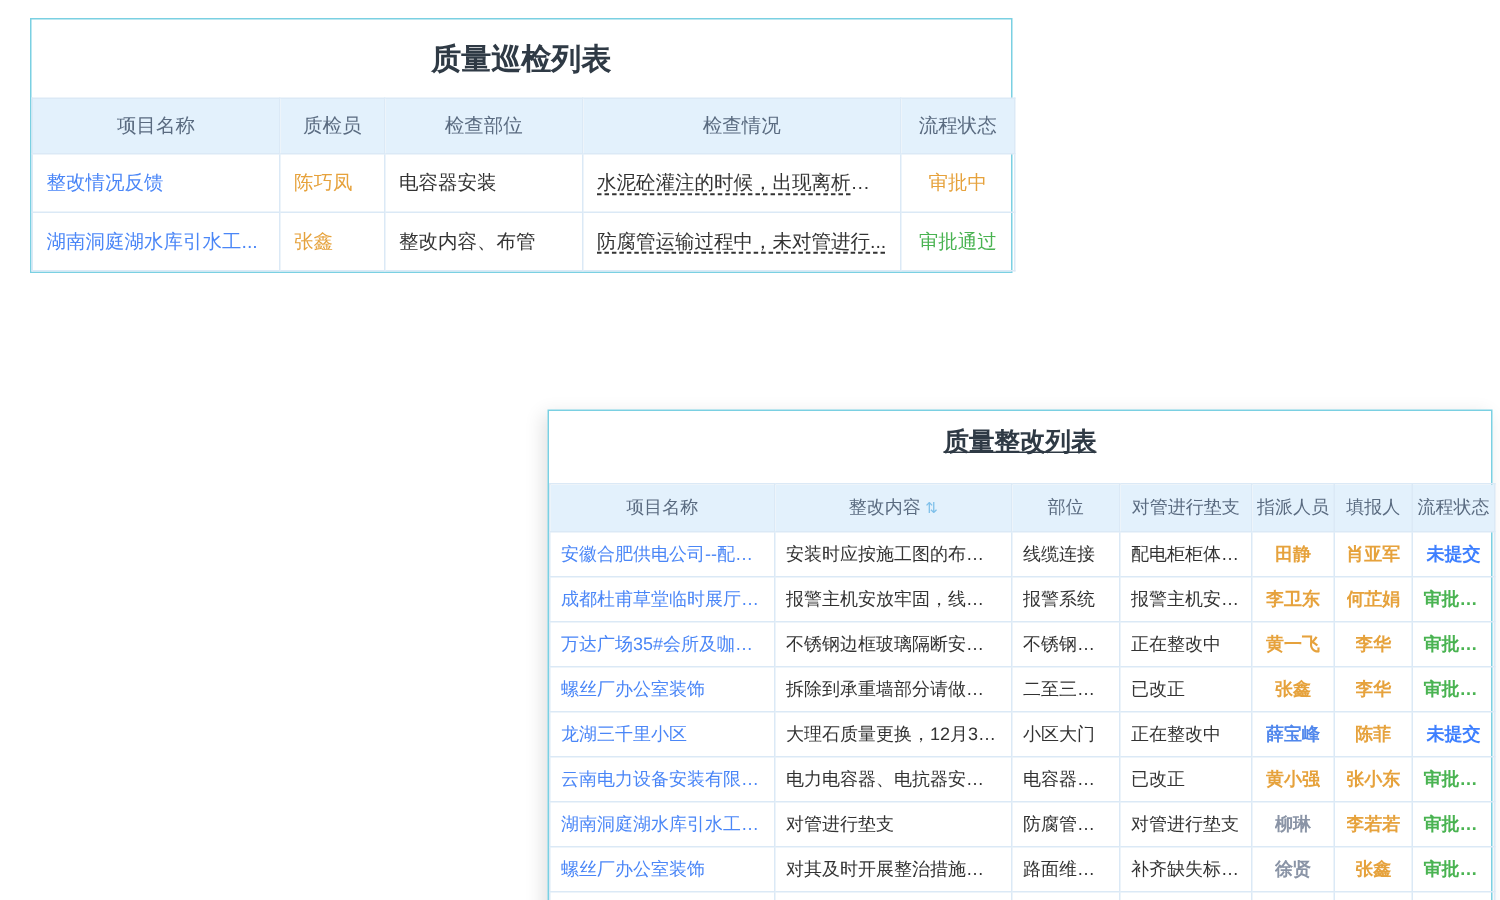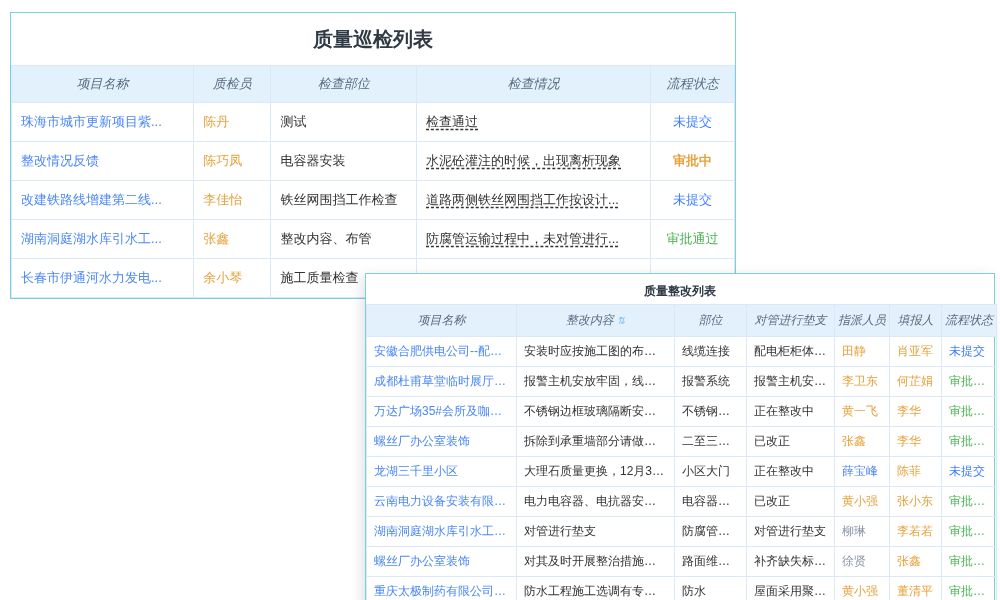--- a/index.html
+++ b/index.html
@@ -6,36 +6,36 @@
   body{
     width:1000px;height:600px;position:relative;overflow:hidden;
     background:#ffffff;
     font-family:"Liberation Sans", sans-serif;
   }
   .panel{
     position:absolute;background:#fff;
     border:1px solid var(--border-cyan);
     box-sizing:border-box;
   }
-  #panel-inspection{left:10px;top:12px;width:726px;z-index:1;}
+  #panel-inspection{left:20px;top:12px;width:655px;z-index:1;}
   #panel-rectification{left:365px;top:273px;width:630px;z-index:2;box-shadow:-3px 3px 12px rgba(0,0,0,.12);}
   .title{
     text-align:center;font-weight:bold;color:var(--title-text);
   }
   #panel-inspection .title{font-size:20px;padding:13px 0 12px;}
-  #panel-rectification .title{font-size:12px;padding:9px 0 4px;}
+  #panel-rectification .title{font-size:17px;padding:9px 0 16px;text-decoration:underline;}
   table{border-collapse:collapse;table-layout:fixed;width:100%;}
   th,td{
     border:1px solid var(--grid);
     overflow:hidden;white-space:nowrap;text-overflow:ellipsis;
     box-sizing:border-box;
   }
   th{
     background:var(--header-bg);color:var(--header-text);
-    font-weight:normal;text-align:center;font-style:italic;
+    font-weight:normal;text-align:center;
   }
   td{text-align:left;color:var(--body-text);}
   #t1 th{font-size:13px;padding:9px 4px;}
   #t1 td{font-size:13px;padding:10px 9px;}
   #t2 th{font-size:12px;padding:7px 2px;}
   #t2 td{font-size:12px;padding:6px 7px;}
   
   #t1 th:nth-child(1){width:165px}
   #t1 th:nth-child(2){width:70px}
   #t1 th:nth-child(3){width:132px}
@@ -43,84 +43,63 @@
   #t1 th:nth-child(5){width:76px}
   #t2 th:nth-child(1){width:150px}
   #t2 th:nth-child(2){width:158px}
   #t2 th:nth-child(3){width:72px}
   #t2 th:nth-child(4){width:88px}
   #t2 th:nth-child(5){width:55px}
   #t2 th:nth-child(6){width:52px}
   #t2 th:nth-child(7){width:55px}
   
   #t1 td:nth-child(5){text-align:center;}
-  #t2 td:nth-child(5),#t2 td:nth-child(6),#t2 td:nth-child(7){text-align:left;}
+  #t2 td:nth-child(5),#t2 td:nth-child(6),#t2 td:nth-child(7){text-align:center;font-weight:bold;}
   
   .cell{display:inline-block;max-width:100%;overflow:hidden;text-overflow:ellipsis;vertical-align:bottom;}
   .link{color:var(--link);cursor:pointer;}
   .name-orange{color:var(--orange);}
   .name-blue{color:var(--name-blue);}
   .name-gray{color:var(--name-gray);}
   .plain{color:var(--body-text);}
   .situation{color:var(--body-text);text-decoration:underline dashed;text-underline-offset:3px;}
   .status-blue{color:var(--status-blue);}
-  .status-orange{color:var(--orange);font-weight:bold;}
+  .status-orange{color:var(--orange);}
   .status-green{color:var(--green);}
   .sort-icon{color:var(--sort-icon);margin-left:3px;font-size:10px;cursor:pointer;}
 </style>
 </head>
 <body>
 
 <div class="panel" id="panel-inspection">
   <div class="title">质量巡检列表</div>
   <table id="t1">
     <thead>
       <tr>
           <th><span>项目名称</span></th>
           <th><span>质检员</span></th>
           <th><span>检查部位</span></th>
           <th><span>检查情况</span></th>
           <th><span>流程状态</span></th>
         </tr>
     </thead>
     <tbody>
         <tr>
-          <td><span class="cell link">珠海市城市更新项目紫...</span></td>
-          <td><span class="cell name-orange">陈丹</span></td>
-          <td><span class="cell plain">测试</span></td>
-          <td><span class="cell situation">检查通过</span></td>
-          <td><span class="cell status-blue">未提交</span></td>
-        </tr>
-        <tr>
           <td><span class="cell link">整改情况反馈</span></td>
           <td><span class="cell name-orange">陈巧凤</span></td>
           <td><span class="cell plain">电容器安装</span></td>
           <td><span class="cell situation">水泥砼灌注的时候，出现离析现象</span></td>
           <td><span class="cell status-orange">审批中</span></td>
         </tr>
         <tr>
-          <td><span class="cell link">改建铁路线增建第二线...</span></td>
-          <td><span class="cell name-orange">李佳怡</span></td>
-          <td><span class="cell plain">铁丝网围挡工作检查</span></td>
-          <td><span class="cell situation">道路两侧铁丝网围挡工作按设计...</span></td>
-          <td><span class="cell status-blue">未提交</span></td>
-        </tr>
-        <tr>
           <td><span class="cell link">湖南洞庭湖水库引水工...</span></td>
           <td><span class="cell name-orange">张鑫</span></td>
           <td><span class="cell plain">整改内容、布管</span></td>
           <td><span class="cell situation">防腐管运输过程中，未对管进行...</span></td>
           <td><span class="cell status-green">审批通过</span></td>
-        </tr>
-        <tr>
-          <td><span class="cell link">长春市伊通河水力发电...</span></td>
-          <td><span class="cell name-orange">余小琴</span></td>
-          <td><span class="cell plain">施工质量检查</span></td>
-          <td><span class="cell plain"></span></td>
-          <td><span class="cell plain"></span></td>
         </tr>
       </tbody>
   </table>
 </div>
 
 <div class="panel" id="panel-rectification">
   <div class="title">质量整改列表</div>
   <table id="t2">
     <thead>
       <tr>

